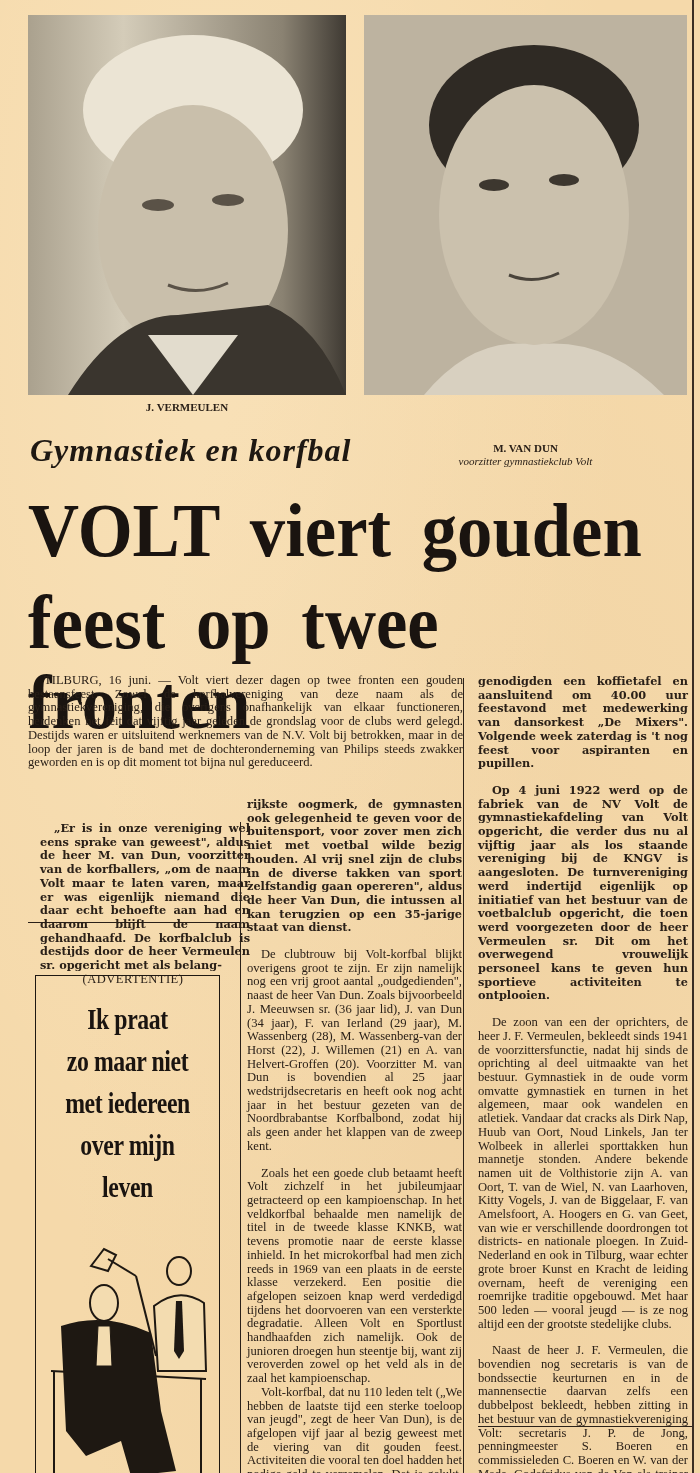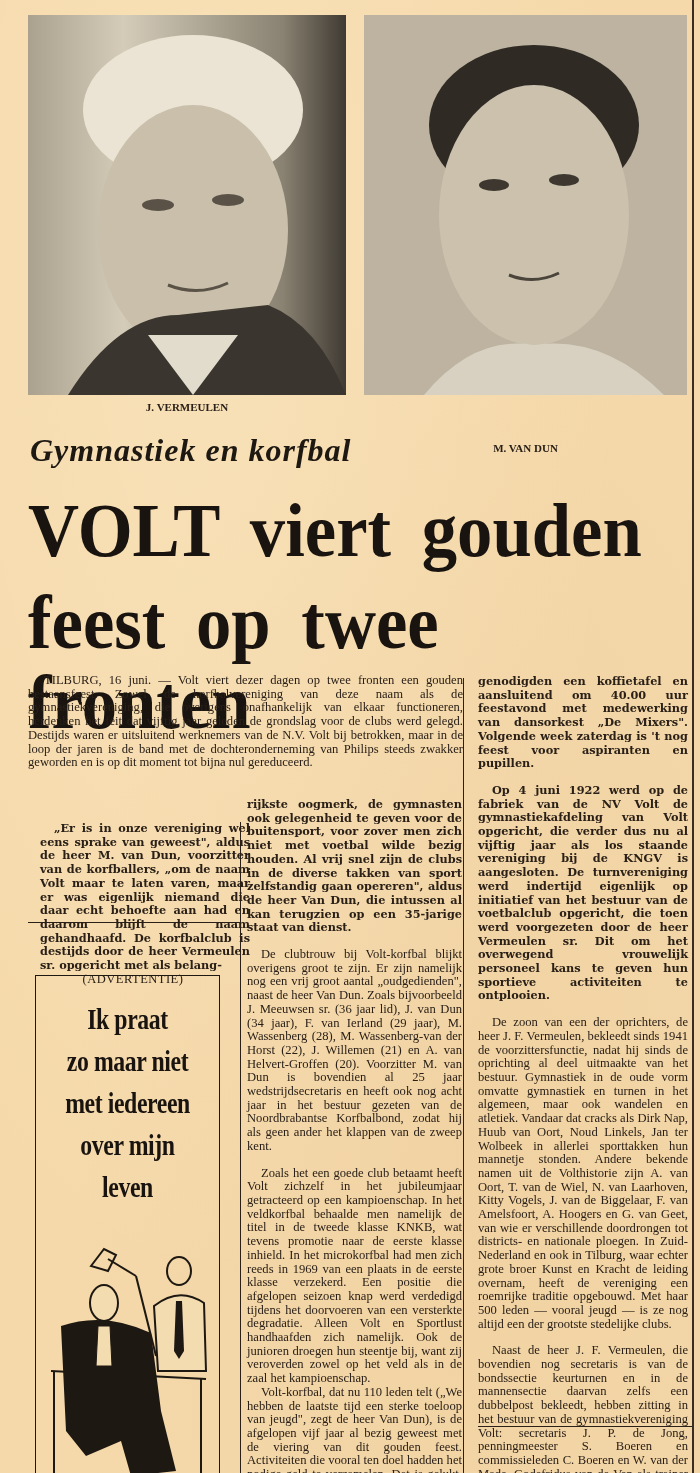--- a/index.html
+++ b/index.html
@@ -107,20 +107,21 @@
     <ellipse cx="200" cy="165" rx="15" ry="6" fill="#3d372f"></ellipse>
     <path d="M145 260 Q170 270 195 258" stroke="#4a443b" stroke-width="3" fill="none"></path>
   </svg>
 </div>
 
 <div class="caption" style="left:28px; top:401px; width:318px;">
   <div class="name">J. VERMEULEN</div>
 </div>
 <div class="caption" style="left:364px; top:415px; width:323px;margin-top:27px;">
   <div class="name">M. VAN DUN</div>
+  <div class="role">voorzitter gymnastiekclub Volt</div>
 </div>
 
 <div class="kicker">Gymnastiek en korfbal</div>
 <div class="headline h1">VOLT viert gouden</div>
 <div class="headline h2">feest op twee fronten</div>
 
 <p class="body-text lead">TILBURG, 16 juni. — Volt viert dezer dagen op twee fronten een gouden bestaansfeest. Zowel de korfbalvereniging van deze naam als de gymnastiekvereniging, die overigens onafhankelijk van elkaar functioneren, herdenken het feit dat vijftig jaar geleden de grondslag voor de clubs werd gelegd. Destijds waren er uitsluitend werknemers van de N.V. Volt bij betrokken, maar in de loop der jaren is de band met de dochteronderneming van Philips steeds zwakker geworden en is op dit moment tot bijna nul gereduceerd.</p>
 
 <div class="vline" style="left:463px; top:678px; height:795px;"></div>
 <div class="vline" style="left:240px; top:822px; height:651px;"></div>

